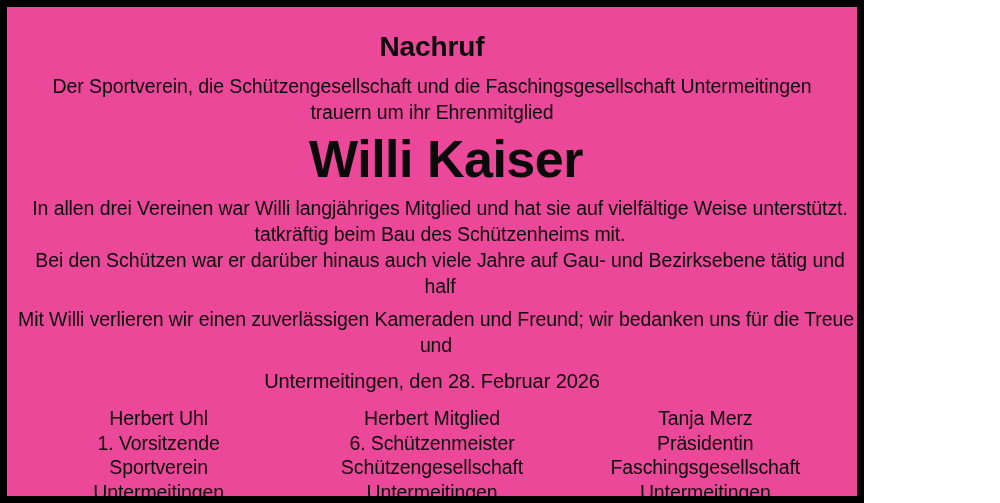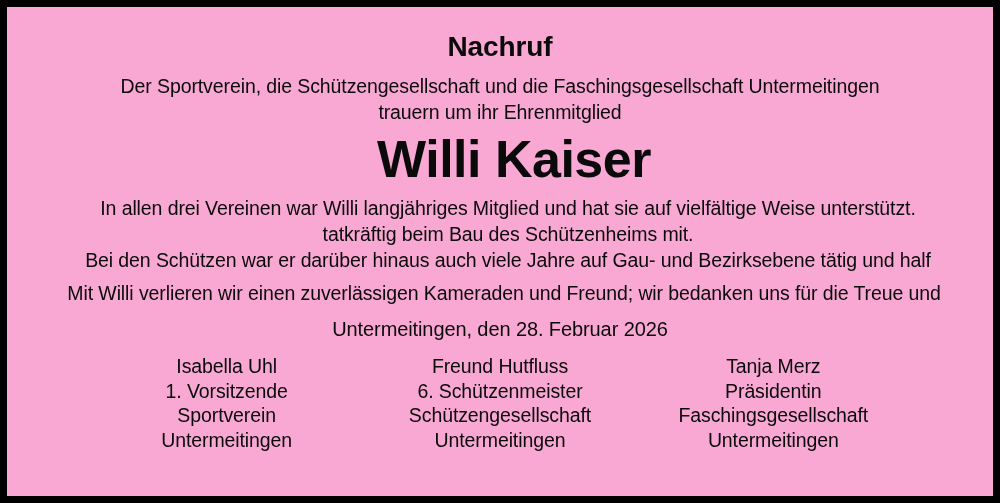--- a/index.html
+++ b/index.html
@@ -2,24 +2,24 @@
 <html><head>
 <meta charset="utf-8">
 <style>
   html, body {
     margin: 0;
     padding: 0;
     background: #ffffff;
   }
   .notice {
     box-sizing: border-box;
-    width: 1000px;
+    width: 864px;
     height: 503px;
     border: 7px solid #000000;
-    background: #f9a8d4;
+    background: #ec4899;
     padding-top: 26px;
     text-align: center;
     font-family: "Liberation Sans", "DejaVu Sans", sans-serif;
     color: #0a0a0a;
     letter-spacing: -0.1px;
     overflow: hidden;
   }
   .title {
     margin: 0;
     font-size: 28px;
@@ -85,28 +85,28 @@
 
   <div class="para para-2">
     <div>Mit Willi verlieren wir einen zuverlässigen Kameraden und Freund; wir bedanken uns für die Treue und</div>
   </div>
 
   <div class="dateline">Untermeitingen, den 28. Februar 2026</div>
 
   <div class="signatures">
 
     <div class="signatory">
-      <div>Isabella Uhl</div>
+      <div>Herbert Uhl</div>
       <div>1. Vorsitzende</div>
       <div>Sportverein</div>
       <div>Untermeitingen</div>
     </div>
 
     <div class="signatory">
-      <div>Freund Hutfluss</div>
+      <div>Herbert Mitglied</div>
       <div>6. Schützenmeister</div>
       <div>Schützengesellschaft</div>
       <div>Untermeitingen</div>
     </div>
 
     <div class="signatory">
       <div>Tanja Merz</div>
       <div>Präsidentin</div>
       <div>Faschingsgesellschaft</div>
       <div>Untermeitingen</div>

